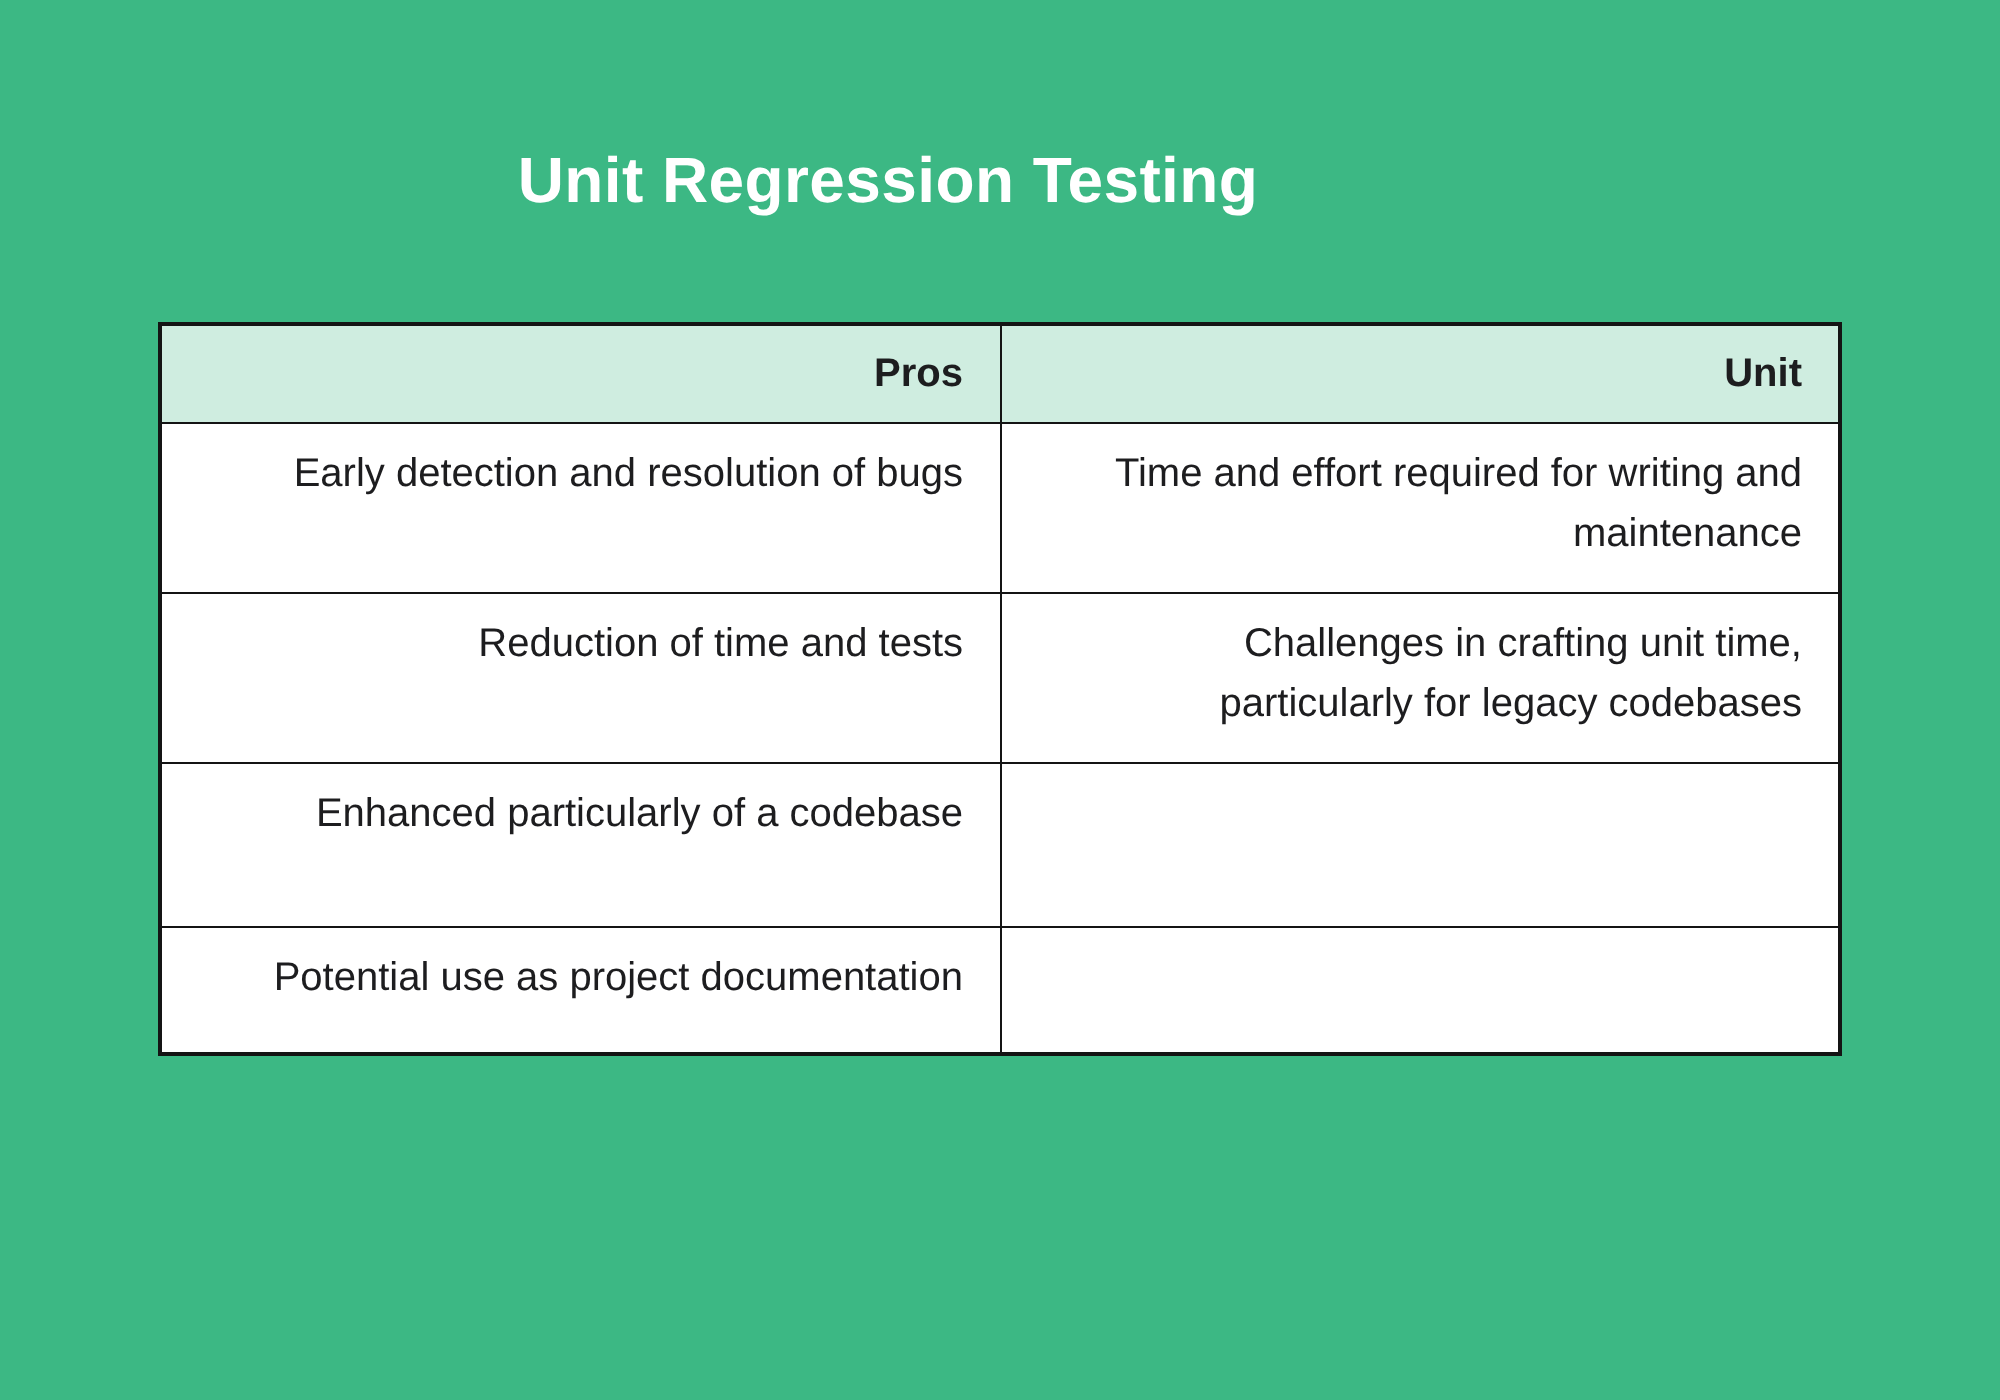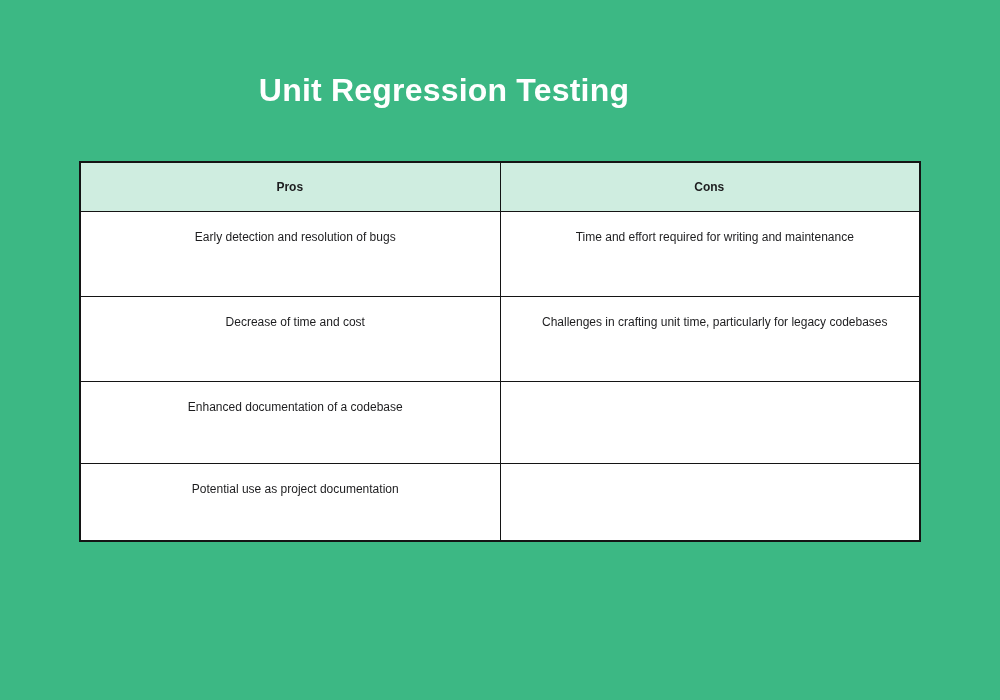--- a/index.html
+++ b/index.html
@@ -36,68 +36,68 @@
     border-collapse: collapse;
     table-layout: fixed;
     background: #FFFFFF;
     border: 2px solid #141414;
   }
 
   .comparison-table th,
   .comparison-table td {
     width: 50%;
     border: 1px solid #141414;
-    text-align: center;
+    text-align: right;
     vertical-align: top;
     padding: 10px 18px 10px 17px;
     color: #1D1D1F;
-    font-size: 12px;
+    font-size: 20px;
     line-height: 30px;
   }
 
   .comparison-table th {
     background: #CFEDE0;
     font-weight: 700;
     height: 49px;
     vertical-align: middle;
     padding-top: 0;
     padding-bottom: 0;
   }
 
   .comparison-table td { background: #FFFFFF; padding-left: 28px; }
 
   tr.row-0 td { height: 85px; }
   tr.row-1 td { height: 85px; }
   tr.row-2 td { height: 83px; }
   tr.row-3 td { height: 82px; }
-  tr.row-4 td { height: 78px; }
+  tr.row-4 td { height: 64px; }
 </style>
 </head>
 <body>
 
 <h1 class="page-title">Unit Regression Testing</h1>
 
 <table class="comparison-table">
   <thead>
     <tr>
       <th>Pros</th>
-      <th>Cons</th>
+      <th>Unit</th>
     </tr>
   </thead>
   <tbody>
     <tr class="row-0">
       <td>Early detection and resolution of bugs</td>
       <td>Time and effort required for writing and maintenance</td>
     </tr>
     <tr class="row-1">
-      <td>Decrease of time and cost</td>
+      <td>Reduction of time and tests</td>
       <td>Challenges in crafting unit time, particularly for legacy codebases</td>
     </tr>
     <tr class="row-3">
-      <td>Enhanced documentation of a codebase</td>
+      <td>Enhanced particularly of a codebase</td>
       <td></td>
     </tr>
     <tr class="row-4">
       <td>Potential use as project documentation</td>
       <td></td>
     </tr>
   </tbody>
 </table>
 
 </body></html>

